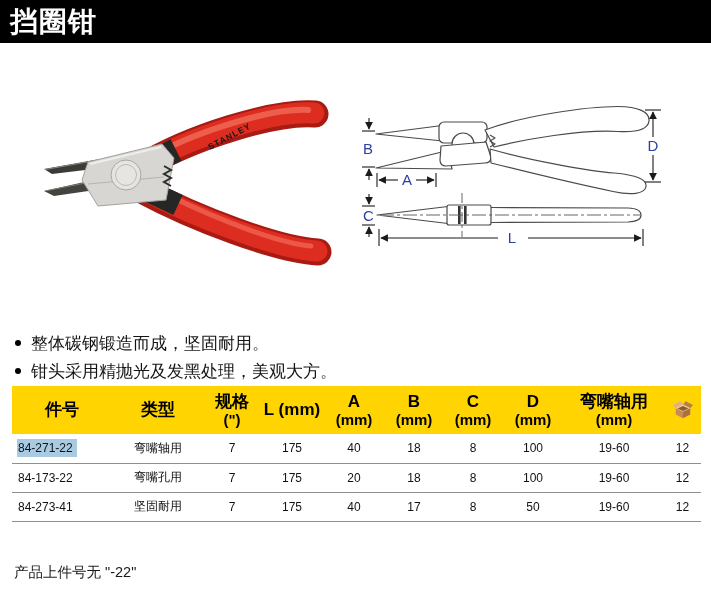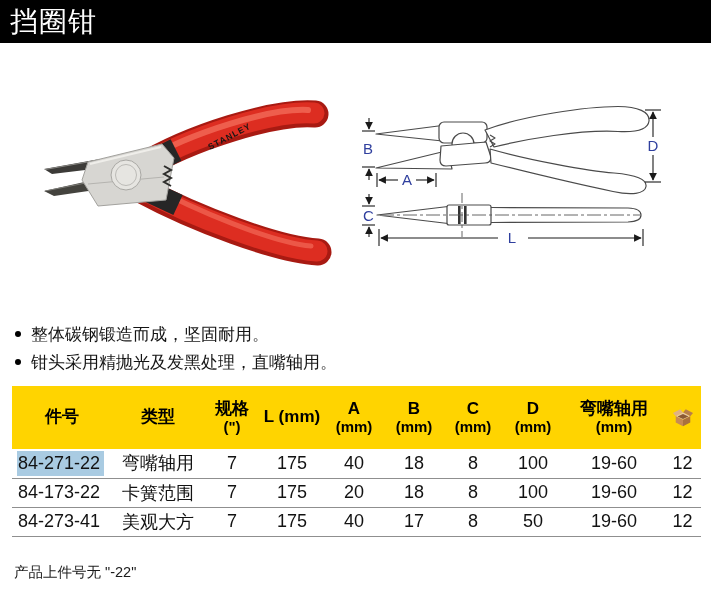--- a/index.html
+++ b/index.html
@@ -11,39 +11,39 @@
   *{box-sizing:border-box;margin:0;padding:0}
   html,body{width:711px;height:590px}
   body{
     position:relative;background:#fff;overflow:hidden;
     font-family:"Liberation Sans", sans-serif;color:#111;
   }
   .titlebar{
     position:absolute;left:0;top:0;width:711px;height:43px;
     background:#000;display:flex;align-items:center;padding-left:10px;
   }
-  .titlebar h1{color:#fff;font-size:28px;font-weight:normal;letter-spacing:1px}
+  .titlebar h1{color:#fff;font-size:28px;font-weight:bold;letter-spacing:1px}
   .photo{position:absolute;left:12px;top:80px;width:340px;height:205px}
   .diagram{position:absolute;left:360px;top:85px;width:345px;height:175px}
   .diagram text{font-size:15px;fill:var(--dimblue);font-family:"Liberation Sans",sans-serif}
-  .bullets{position:absolute;left:15px;top:320px;list-style:none}
+  .bullets{position:absolute;left:15px;top:329px;list-style:none}
   .bullets li{display:flex;align-items:center;height:28px;font-size:17px;color:#141414}
   .bullets li::before{content:"";width:6px;height:6px;border-radius:50%;background:#000;margin-right:10px;flex:0 0 auto}
   table.spec{
     position:absolute;left:12px;top:386px;width:689px;
     border-collapse:collapse;table-layout:fixed;
   }
   thead th{
-    background:var(--yellow);height:63px;vertical-align:middle;
+    background:var(--yellow);height:48px;vertical-align:middle;
     font-size:17px;font-weight:bold;color:#000;padding:0;text-align:center;
   }
   thead th .h2{font-size:15px;font-weight:bold;line-height:1.1}
   thead th .h1{line-height:1.2}
   tbody td{
-    height:29px;text-align:center;font-size:18px;color:#121212;
+    height:29px;text-align:center;font-size:12px;color:#121212;
     border-bottom:1px solid var(--line);padding:0;white-space:nowrap;
   }
   tbody td.c-pn{text-align:left;padding-left:5px}
   .pn{display:inline-block;padding:2px 4px 2px 1px}
   .pn.hl{background:var(--hl)}
   .boxicon{display:inline-block;width:24px;height:20px;vertical-align:middle}
   .footnote{position:absolute;left:14px;top:563px;font-size:14.5px;color:#1a1a1a}
 </style>
 </head>
 <body>
@@ -134,21 +134,21 @@
   <text x="293" y="66" text-anchor="middle">D</text>
   <text x="3" y="136">C</text>
   <text x="152" y="158" text-anchor="middle">L</text>
 </svg>
 
 <ul class="bullets">
   <li>
       <span>整体碳钢锻造而成，坚固耐用。</span>
     </li>
   <li>
-      <span>钳头采用精抛光及发黑处理，直嘴轴用。</span>
+      <span>钳头采用精抛光及发黑处理，美观大方。</span>
     </li>
 </ul>
 
 <table class="spec">
   <colgroup>
     <col style="width:100px">
       <col style="width:92px">
       <col style="width:56px">
       <col style="width:64px">
     <col style="width:60px">
@@ -215,33 +215,33 @@
       <td>175</td>
       <td>40</td>
       <td>18</td>
       <td>8</td>
       <td>100</td>
       <td>19-60</td>
       <td>12</td>
     </tr>
     <tr>
       <td class="c-pn"><span class="pn">84-173-22</span></td>
-      <td>卡簧范围</td>
+      <td>弯嘴孔用</td>
       <td>7</td>
       <td>175</td>
       <td>20</td>
       <td>18</td>
       <td>8</td>
       <td>100</td>
       <td>19-60</td>
       <td>12</td>
     </tr>
     <tr>
       <td class="c-pn"><span class="pn">84-273-41</span></td>
-      <td>美观大方</td>
+      <td>坚固耐用</td>
       <td>7</td>
       <td>175</td>
       <td>40</td>
       <td>17</td>
       <td>8</td>
       <td>50</td>
       <td>19-60</td>
       <td>12</td>
     </tr>
   </tbody>

